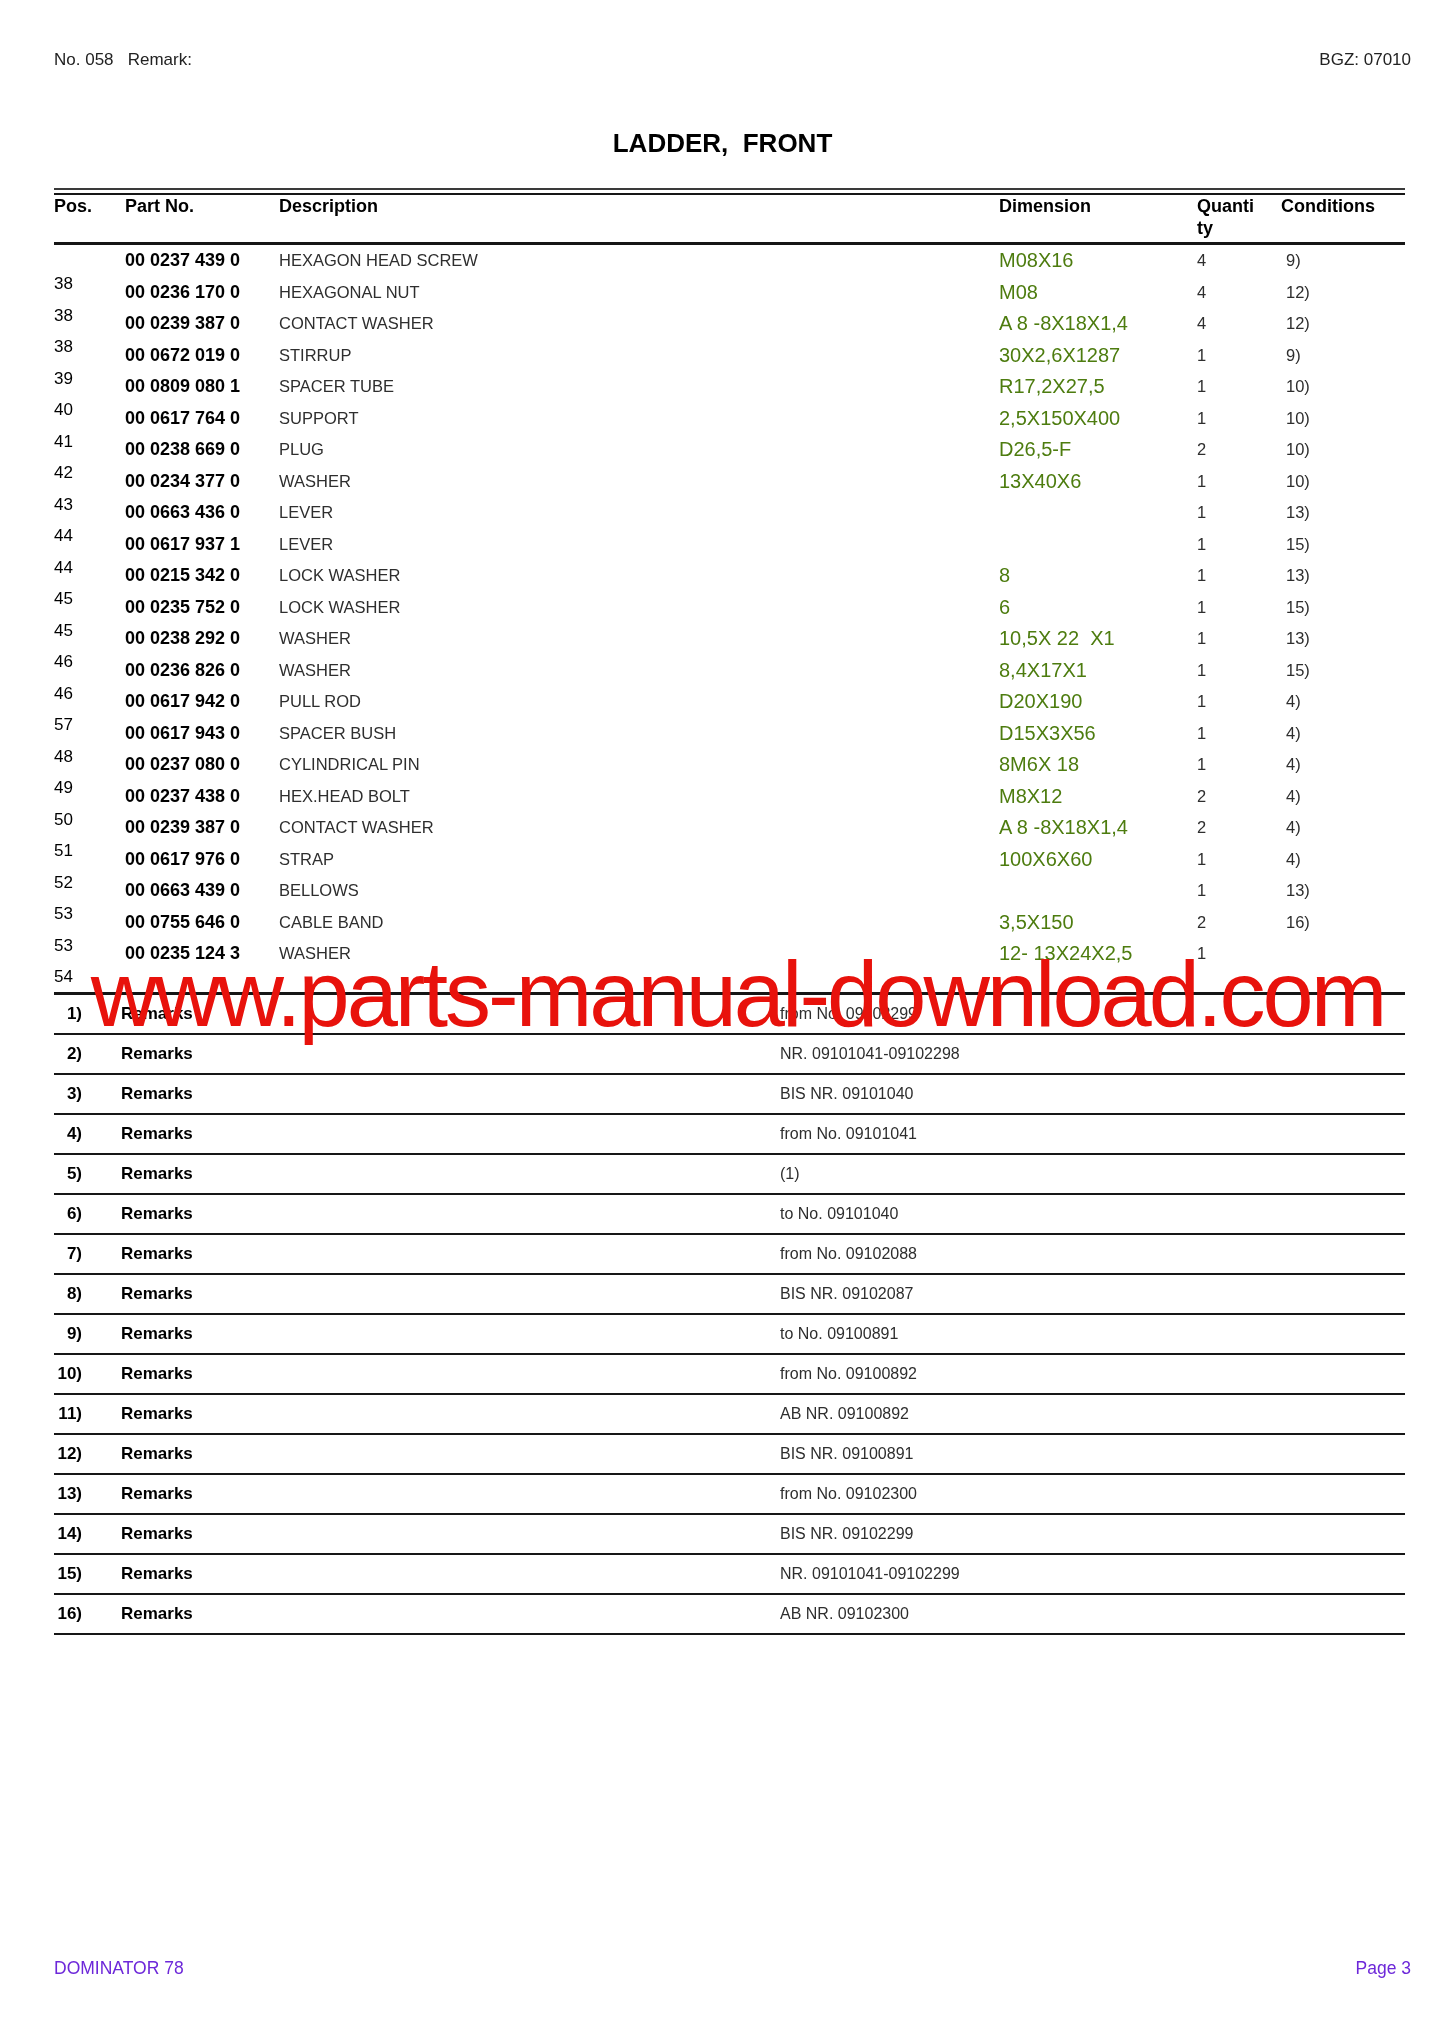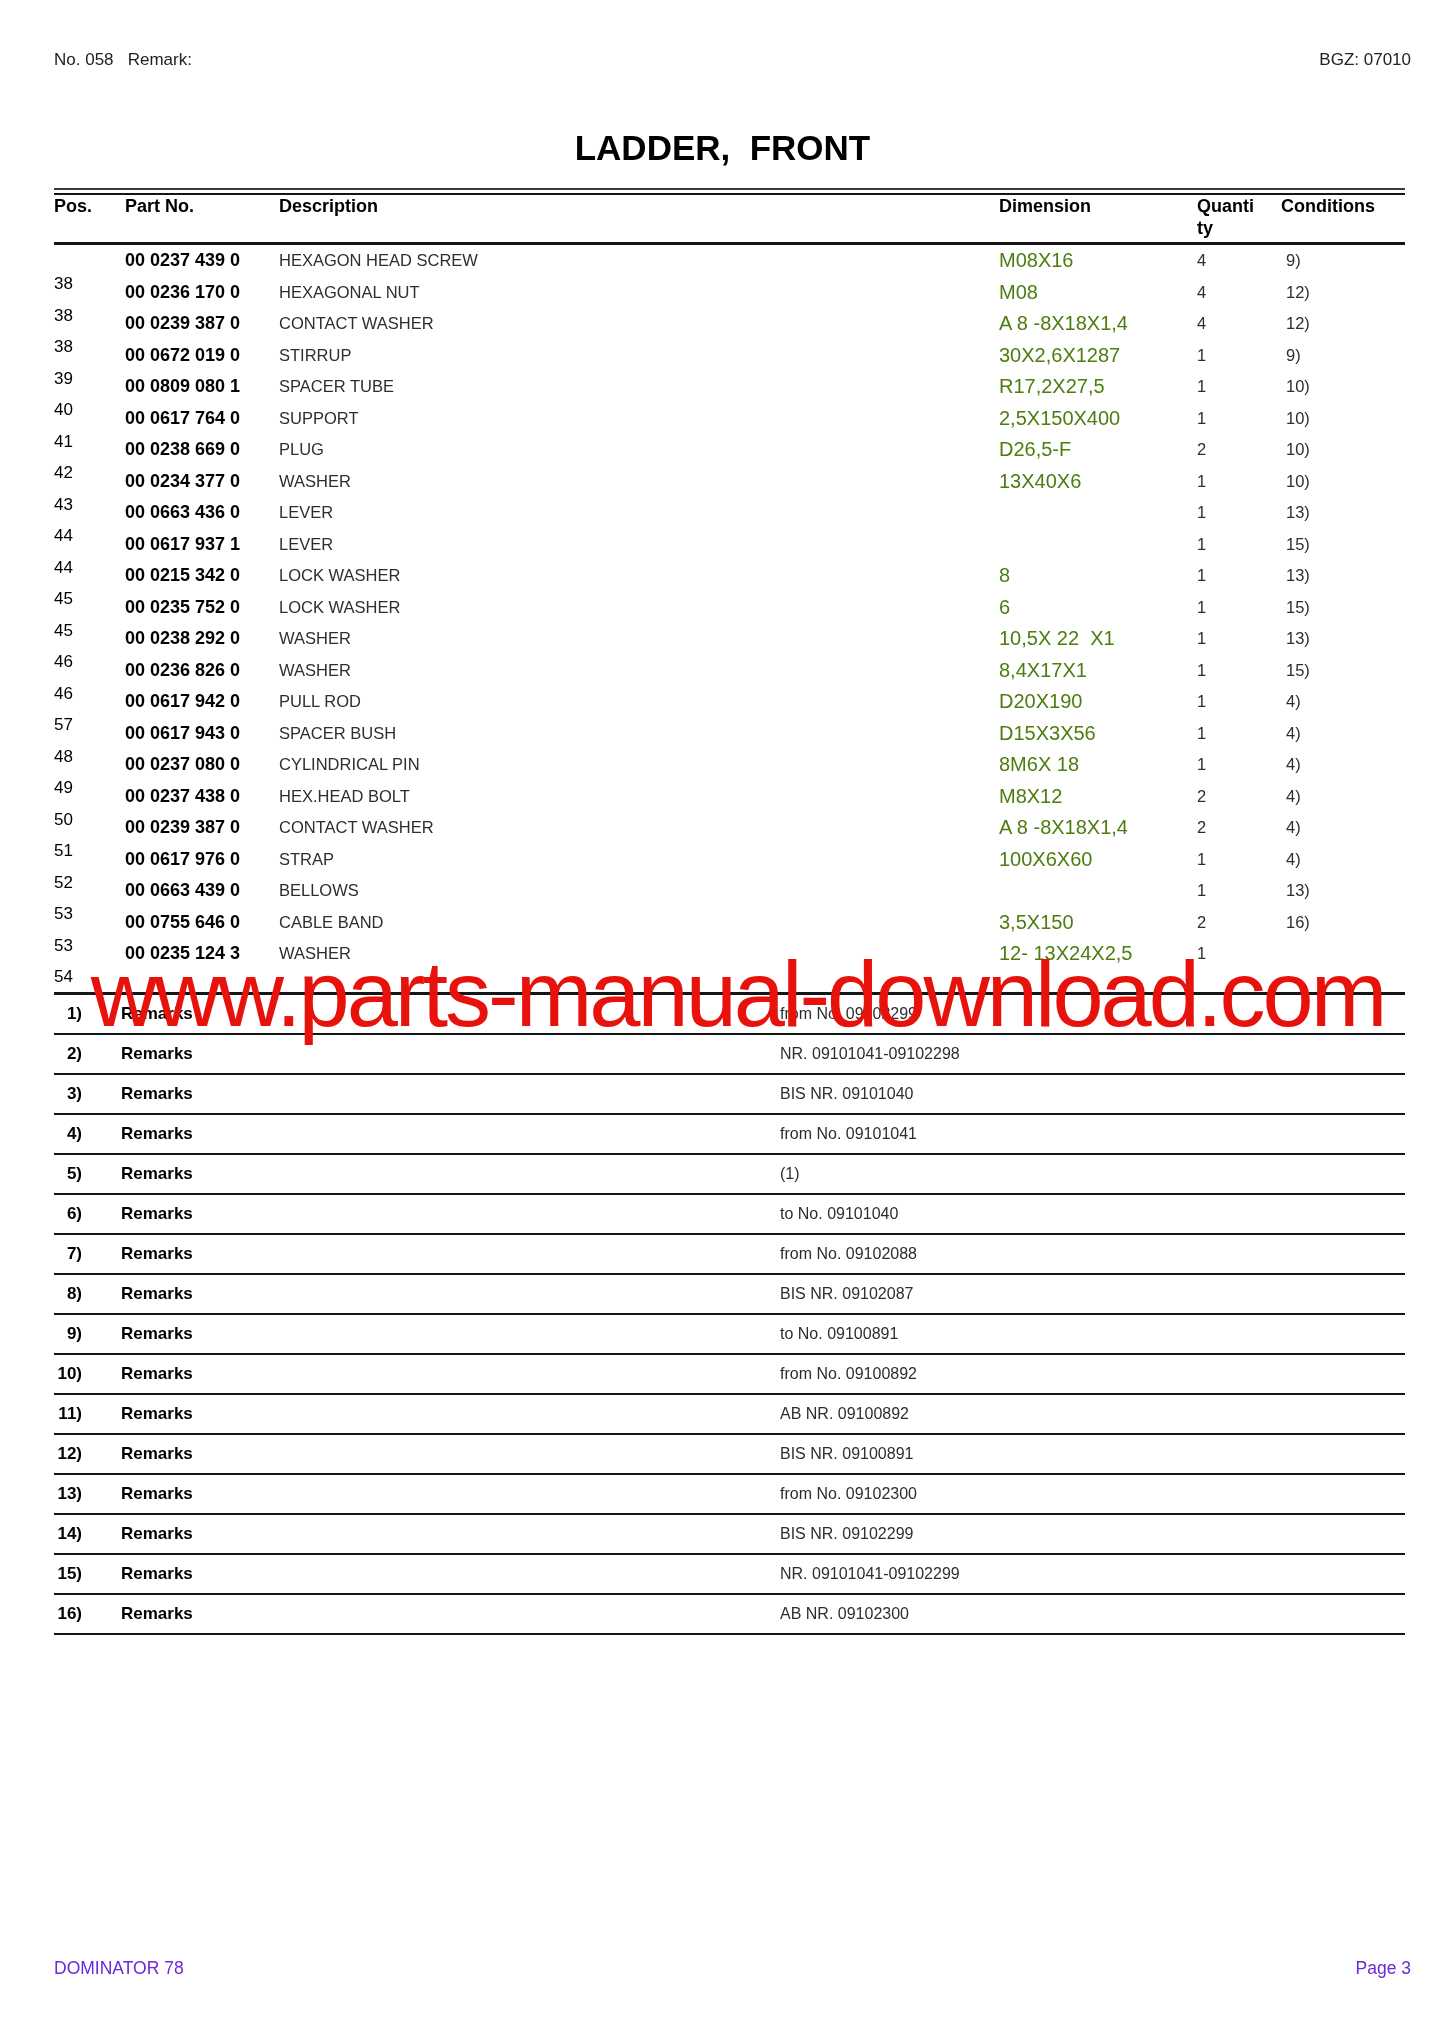--- a/index.html
+++ b/index.html
@@ -3,21 +3,21 @@
 <meta charset="utf-8">
 <style>
   html,body{margin:0;padding:0;}
   body{
     width:1445px;height:2044px;background:#ffffff;position:relative;overflow:hidden;
     font-family:"Liberation Sans",sans-serif;color:#1c1c1c;
   }
   .hdr{position:absolute;top:50px;left:54px;right:34px;display:flex;justify-content:space-between;
        font-size:17px;white-space:pre;color:#222;}
   .title{position:absolute;top:128px;left:0;right:0;text-align:center;
-         font-size:35px;font-weight:bold;color:#000;white-space:pre;}
+         font-size:26px;font-weight:bold;color:#000;white-space:pre;}
   .parts-table{position:absolute;left:54px;top:188px;width:1351px;}
   .top-rule{height:3px;border-top:2px solid #3a3a3a;border-bottom:2px solid #161616;}
   .grid{display:grid;grid-template-columns:71px 154px 720px 198px 84px 1fr;}
   .thead{font-size:18px;font-weight:bold;color:#000;line-height:22px;}
   .head-rule{border-top:3px solid #161616;margin-top:3px;}
   .prow{height:31.5px;line-height:31.5px;font-size:17px;white-space:pre;}
   .c{overflow:visible;}
   .pos{color:#000000;margin-top:23px;}
   .part{font-weight:bold;color:#000;font-size:18px;}
   .desc{font-size:16.5px;color:#2e2e2e;}

